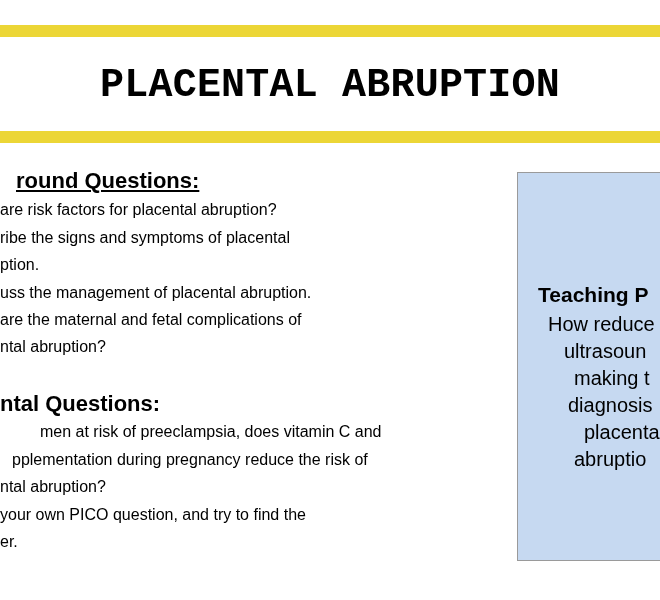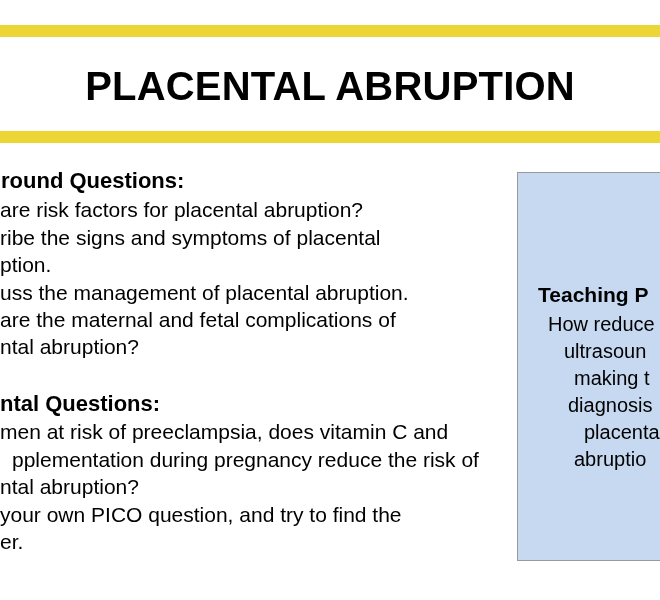--- a/index.html
+++ b/index.html
@@ -1,44 +1,44 @@
 <!DOCTYPE html>
 <html><head>
 <meta charset="utf-8">
 <style>
   html, body { margin:0; padding:0; }
   body { width:660px; height:600px; background:#ffffff; position:relative; overflow:hidden;
          font-family:"Liberation Sans", sans-serif; color:#000; }
   .bar { position:absolute; left:0; width:660px; height:12px; background:#ecd636; }
   .title { position:absolute; left:0; width:660px; top:62px; text-align:center;
-           font-weight:bold; font-size:40px; letter-spacing:0.2px; line-height:48px; }
-  .line { position:absolute; left:0; white-space:nowrap; font-size:21px; line-height:28px; }
+           font-weight:bold; font-size:40px; letter-spacing:0.2px; line-height:48px;font-family:Liberation Mono, monospace; }
+  .line { position:absolute; left:0; white-space:nowrap; font-size:16px; line-height:28px; }
   .heading { font-weight:bold; font-size:22px; }
   .box { position:absolute; left:517px; top:172px; width:160px; height:389px;
          background:#c6d9f1; border:1px solid #9a9a9a; box-sizing:border-box; }
   .box-line { position:absolute; white-space:nowrap; font-size:20px; line-height:27px; }
   .box-head { font-weight:bold; font-size:21px; }
 </style>
 </head>
 <body>
 
 <div class="bar" style="top:25px;"></div>
 <div class="title">PLACENTAL ABRUPTION</div>
 <div class="bar" style="top:131px;"></div>
 
-<div class="line heading" style="top:167px; left:1px;">round Questions:</div>
+<div class="line heading" style="top:167px; left:16px;text-decoration:underline;">round Questions:</div>
 <div class="line" style="top:196px; left:0px;"> are risk factors for placental abruption?</div>
 <div class="line" style="top:224px; left:0px;">ribe the signs and symptoms of placental</div>
 <div class="line" style="top:251px; left:0px;">ption.</div>
 <div class="line" style="top:279px; left:0px;">uss the management of placental abruption.</div>
 <div class="line" style="top:306px; left:0px;"> are the maternal and fetal complications of</div>
 <div class="line" style="top:333px; left:0px;">ntal abruption?</div>
 
 <div class="line heading" style="top:390px; left:0px;">ntal Questions:</div>
-<div class="line" style="top:418px; left:0px;">men at risk of preeclampsia, does vitamin C and</div>
+<div class="line" style="top:418px; left:0px;padding-left:40px;">men at risk of preeclampsia, does vitamin C and</div>
 <div class="line" style="top:446px; left:0px;padding-left:12px;">pplementation during pregnancy reduce the risk of</div>
 <div class="line" style="top:473px; left:0px;">ntal abruption?</div>
 <div class="line" style="top:501px; left:0px;"> your own PICO question, and try to find the</div>
 <div class="line" style="top:528px; left:0px;">er.</div>
 
 <div class="box">
   <div class="box-line box-head" style="top:108px; left:20px;">Teaching P</div>
   <div class="box-line" style="top:138px; left:30px;">How reduce</div>
   <div class="box-line" style="top:165px; left:46px;">ultrasoun</div>
   <div class="box-line" style="top:192px; left:56px;">making t</div>

